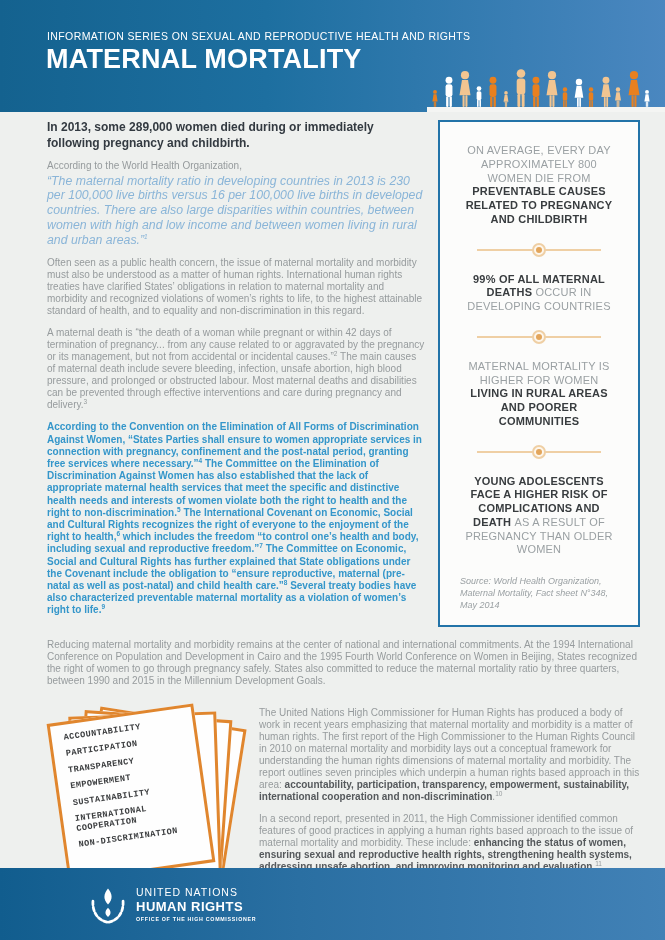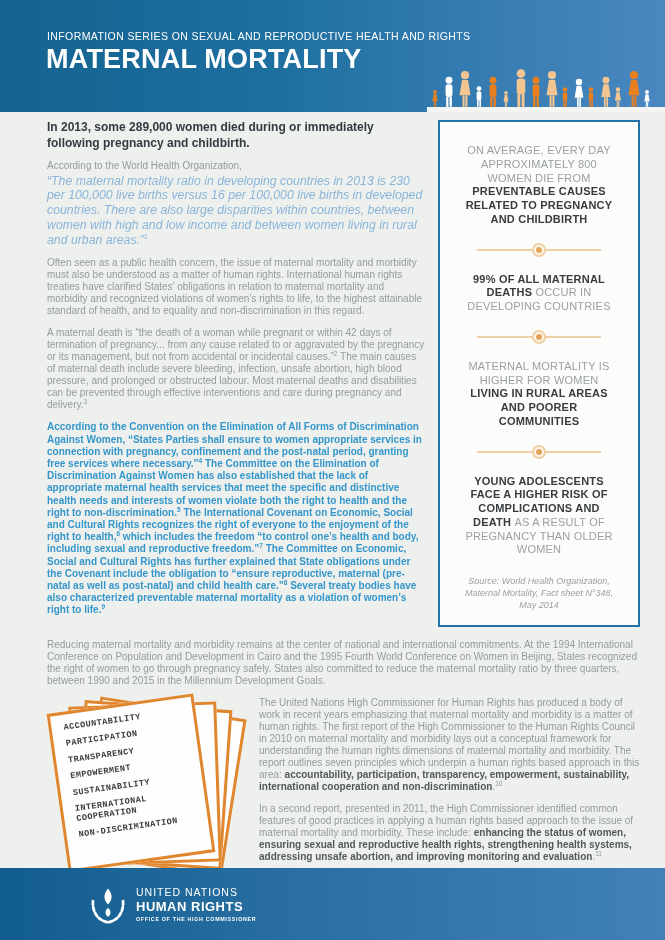--- a/index.html
+++ b/index.html
@@ -27,23 +27,23 @@
 
   
   .factbox { flex:1; align-self:flex-start; border:2px solid #2273a8; background:#fcfcfb; padding:22px 20px 14px; text-align:center; }
   .fact { font-size:11px; line-height:1.25; letter-spacing:0.2px; }
   .fact .g { color:#9aa0a3; font-weight:normal; }
   .fact .b { color:#383c3f; font-weight:bold; }
   .divider { display:flex; align-items:center; justify-content:center; margin:16px auto; width:78%; }
   .divider .line { flex:1; height:2px; background:#efcfa4; }
   .divider .ring { width:14px; height:14px; border:2px solid #efcfa4; border-radius:50%; background:#fdf6ec; display:flex; align-items:center; justify-content:center; margin:0 -1px; flex:0 0 auto; }
   .divider .dot { width:6px; height:6px; border-radius:50%; background:#e3a55b; }
-  .source { margin:18px 0 0; text-align:center; font-size:9px; font-style:italic; color:#9aa0a3; line-height:1.35; }
+  .source { margin:18px 0 0; text-align:left; font-size:9px; font-style:italic; color:#9aa0a3; line-height:1.35; }
 
-  p.wide { margin:12px 0 8px; }
+  p.wide { margin:12px 0 18px; }
 
   
   .bottom { display:flex; gap:16px; margin-top:4px; }
   .papers { position:relative; width:196px; height:192px; flex:0 0 auto; }
   .sheet { position:absolute; background:#fefefe; border:3px solid #e0862e; width:148px; height:160px; }
   .s3 { transform:rotate(9deg);  left:40px; top:12px; }
   .s2 { transform:rotate(4deg);  left:32px; top:10px; }
   .s1 { transform:rotate(-2deg); left:24px; top:9px; }
   .stop { transform:rotate(-8deg); left:10px; top:8px; padding:9px 6px 0 12px; }
   .stop ul { list-style:none; }

